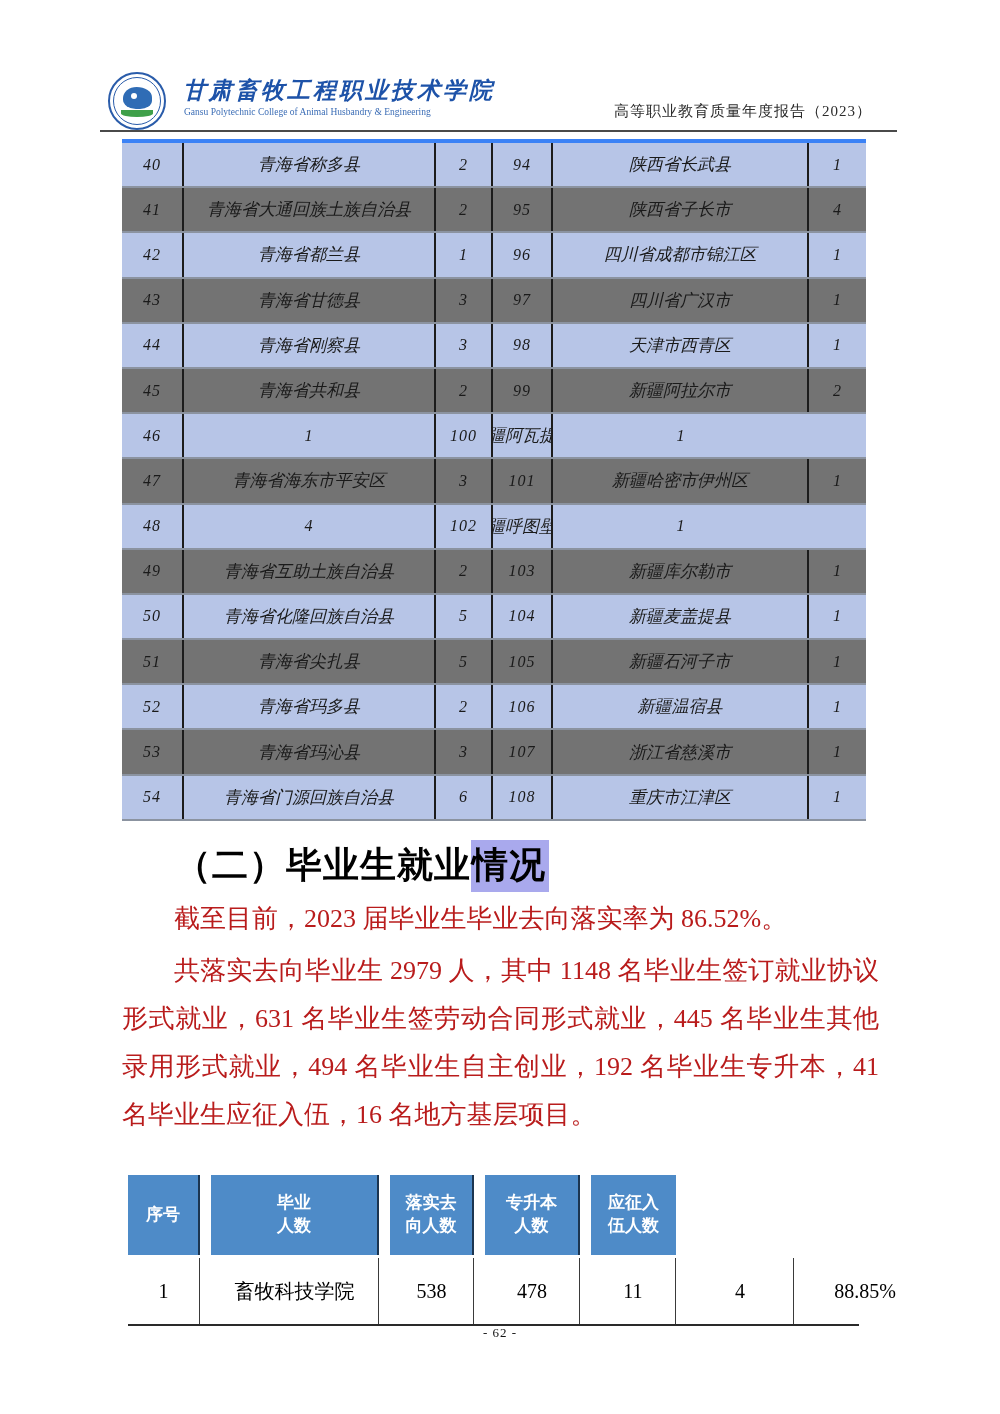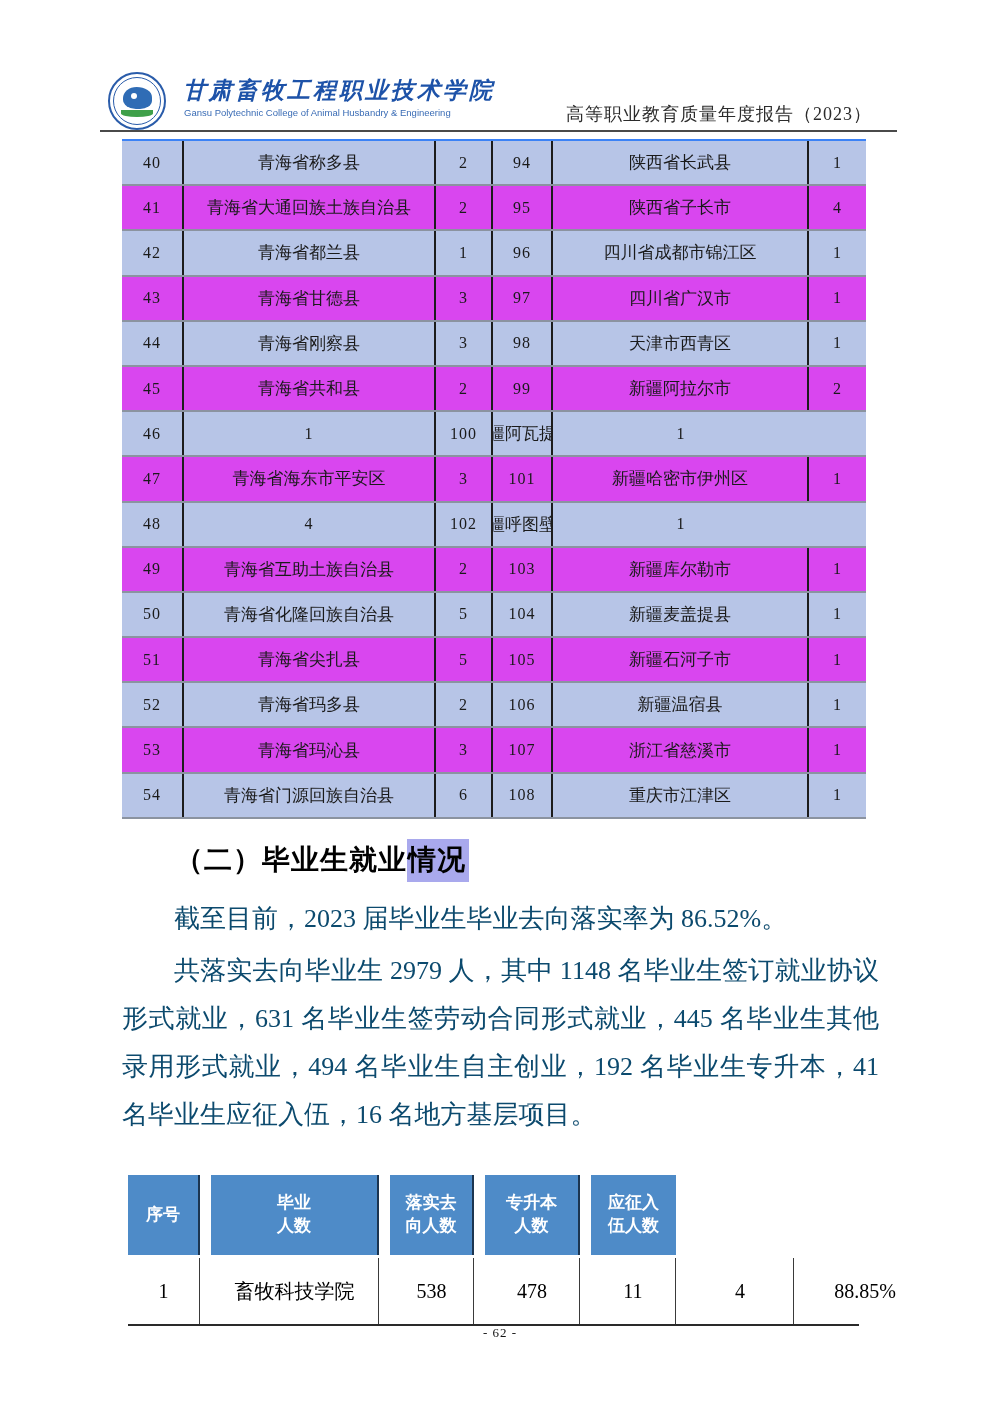--- a/index.html
+++ b/index.html
@@ -16,42 +16,42 @@
   .logo .blob { position:absolute; left:15px; top:15px; width:29px; height:22px; background:#2f6cb5; border-radius:55% 62% 48% 52% / 60% 55% 45% 50%; }
   .logo .eye { position:absolute; left:23px; top:21px; width:6px; height:6px; background:#fff; border-radius:50%; }
   .logo .grass { position:absolute; left:13px; top:38px; width:32px; height:7px; background:#3fa04a; border-radius:0 0 100% 100%; }
 
   .college-cn {
     position:absolute; left:183px; top:58px; font-size:23px; font-weight:bold;
     color:#1d52a8; letter-spacing:3px; font-style:italic;
   }
   .college-en {
     position:absolute; left:184px; top:90px; font-size:9.5px; color:#3a6cb5;
-    font-family:Liberation Sans, sans-serif;
+    font-family:Liberation Serif, serif;
   }
   .report-title {
-    position:absolute; right:128px; top:85px; font-size:18px; color:#2b2b2b;
+    position:absolute; right:128px; top:85px; font-size:15px; color:#2b2b2b;
     letter-spacing:1px;
   }
   .header-rule { position:absolute; left:100px; right:103px; top:113px; border-top:2px solid #4a4a4a; }
 
   
-  .rtable { position:absolute; left:122px; top:122px; width:744px; border-top:2px solid #3b82f6; }
+  .rtable { position:absolute; left:122px; top:122px; width:744px; border-top:4px solid #3b82f6;font-style:italic; }
   .rrow { display:grid; grid-template-columns:62px 252px 57px 60px 256px 57px;
-          height:45.2px; box-sizing:border-box; border-bottom:2px solid #8b93a0; background:#d946ef; }
+          height:45.2px; box-sizing:border-box; border-bottom:2px solid #8b93a0; background:#737373; }
   .rrow.shaded { background:#b7c5e7; }
   .rcell { display:flex; align-items:center; justify-content:center; font-size:17px;
            box-sizing:border-box; overflow:hidden; white-space:nowrap; }
   .rcell.c1, .rcell.c2, .rcell.c3, .rcell.c4, .rcell.c5 { border-right:2px solid #1c1c1c; }
   .rcell.c1, .rcell.c3, .rcell.c4, .rcell.c6 { font-size:16px; letter-spacing:1px; }
 
   
-  .sec-heading { position:absolute; left:175px; top:824px; font-size:28px; font-weight:bold; color:#000; letter-spacing:1px; }
+  .sec-heading { position:absolute; left:175px; top:824px; font-size:36px; font-weight:bold; color:#000; letter-spacing:1px; }
   .sec-heading .hl { background:#a9a9ed; padding:5px 3px 7px 1px; }
-  .para { position:absolute; left:122px; width:757px; font-size:26px; line-height:48px; color:#0c4a6e;
+  .para { position:absolute; left:122px; width:757px; font-size:26px; line-height:48px; color:#b91c1c;
           text-align:justify; text-justify:inter-ideograph; }
   .para.p1 { top:878px; text-indent:2em; }
   .para.p2 { top:930px; text-indent:2em; }
 
   
   .stats-caption { position:absolute; left:128px; top:1131px; width:731px; text-align:center;
                    font-size:16px; font-weight:bold; color:#000;
                    font-family:"Liberation Sans", sans-serif; }
   .stable { position:absolute; left:128px; top:1158px; width:731px; }
   .srow { display:grid; grid-template-columns:72px 168px 84px 95px 85px 107px 120px;gap:11px; }

